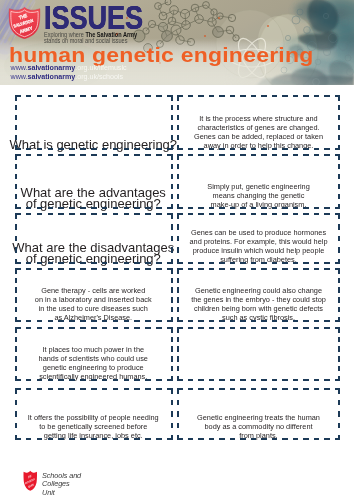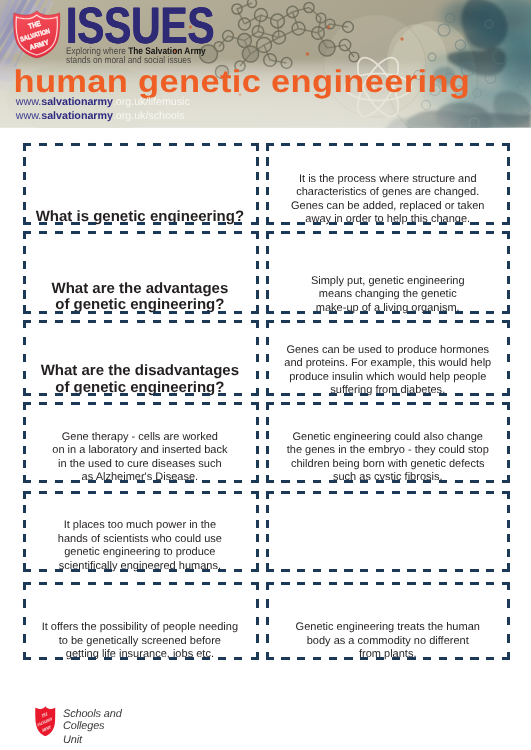--- a/index.html
+++ b/index.html
@@ -29,21 +29,21 @@
   
   .card-row{position:absolute;left:0;width:354px;}
   .dashbox{shape-rendering:crispEdges;}
   .card{position:absolute;top:0;bottom:0;box-sizing:border-box;display:flex;align-items:flex-end;
     justify-content:center;}
   .card>svg.dashbox{position:absolute;left:0;top:0;width:100%;height:100%;overflow:visible;}
   .qcard{left:14.5px;width:157.5px;}
   .acard{left:177px;width:163px;}
   .card-text{text-align:center;color:#231f20;display:block;
     font-family:"Liberation Sans",sans-serif;font-size:7.1px;line-height:8.6px;}
-  .card-text.q{font-weight:bold;font-size:10px;line-height:10.5px;}
+  .card-text.q{font-weight:normal;font-size:13px;line-height:10.5px;}
   .card-text.a{font-size:7.35px;line-height:9.1px;}
   .tline{display:block;white-space:nowrap;}
   
   #footer{position:absolute;left:0;bottom:0;width:354px;height:45px;font-style:italic;}
   #foot-shield{position:absolute;left:22.5px;top:15px;}
   #foot-text{position:absolute;left:42px;top:16.5px;font-family:"Liberation Sans",sans-serif;
     font-size:7.3px;line-height:8.6px;color:#3a3a3a;letter-spacing:-0.1px;}
   .fl{height:8.6px;white-space:nowrap;}
 </style>
 </head>

